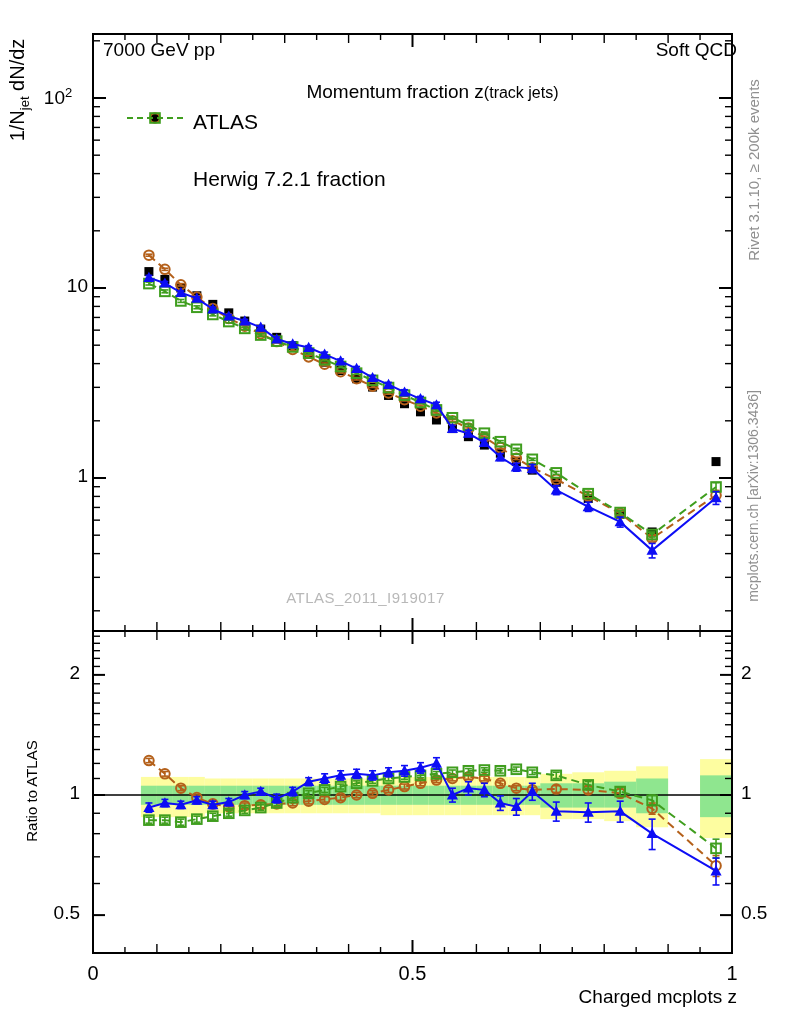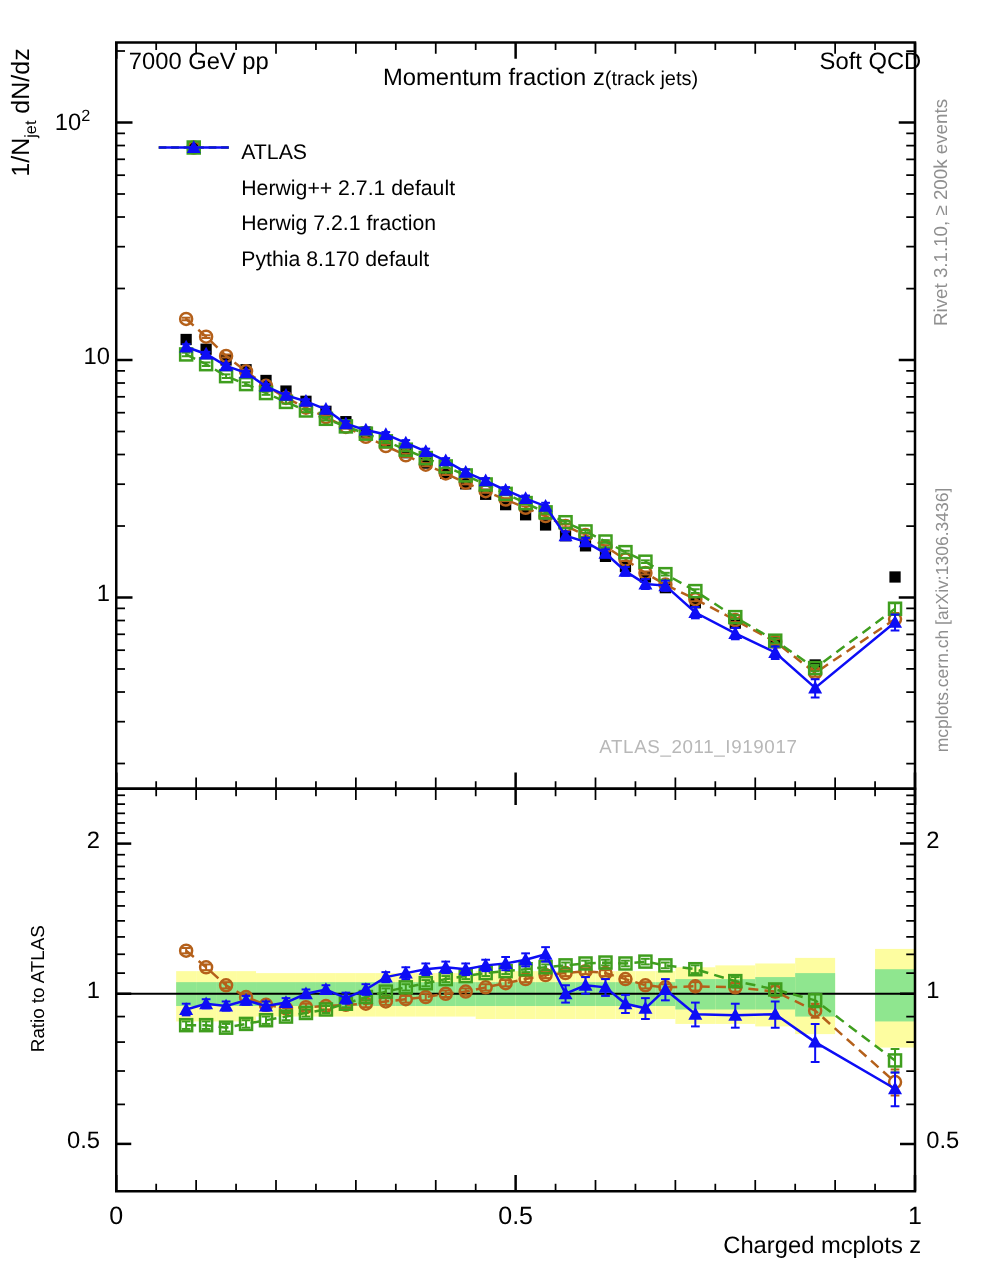--- a/index.html
+++ b/index.html
@@ -3,35 +3,35 @@
 <meta charset="utf-8">
 <style>
   html,body{margin:0;padding:0;background:#fff;}
   .fig{position:relative;width:786px;height:1024px;background:#fff;overflow:hidden;
        font-family:"Liberation Sans",sans-serif;color:#000;}
   .fig svg{position:absolute;left:0;top:0;}
   .abs{position:absolute;white-space:nowrap;}
   .hdr{font-size:19px;top:7px;margin-top:32px;}
   .hdr-left{left:103px;}
   .hdr-right{right:49px;text-align:right;}
-  .title{left:113px;width:639px;top:52px;text-align:center;font-size:19px;}
+  .title{left:113px;width:639px;top:81px;text-align:center;font-size:19px;}
   .title .paren{font-size:16px;}
   .vtext{transform:translate(-50%,-50%) rotate(-90deg);}
   .ylab-main{left:19px;top:90px;font-size:20px;}
   .ylab-main sub{font-size:13px;}
   .ylab-ratio{left:31px;top:791px;font-size:15px;}
   .xlab{right:49px;top:986px;font-size:19px;text-align:right;}
   .side{color:#8f8f8f;}
   .side-top{left:753px;top:170px;font-size:15px;}
   .side-bot{left:753px;top:496px;font-size:14px;}
-  .watermark{left:93px;width:545px;top:589px;text-align:right;font-size:15px;color:#b8b8b8;letter-spacing:0.5px;}
+  .watermark{left:93px;width:545px;top:589px;text-align:center;font-size:15px;color:#b8b8b8;letter-spacing:0.5px;}
   .legend{left:126px;top:108px;}
   .lrow{display:flex;align-items:center;height:28.5px;}
   .lsample{display:inline-block;width:58px;height:20px;}
-  .llabel{margin-left:9px;font-size:17px;}
+  .llabel{margin-left:9px;font-size:21px;}
   .ticklab{position:absolute;font-size:19px;}
   .ticklab sup{font-size:13px;}
   .xticklab{font-size:20px;}
 </style>
 </head>
 <body>
 
 <div class="fig">
   <svg id="plot" width="786" height="1024">
       <rect x="140.925" y="776.9161314641236" width="15.974999999999966" height="40.23528234795913" fill="#fdfda0"></rect>
@@ -1075,39 +1075,29 @@
         </span>
       <span class="llabel">ATLAS</span>
     </div>
     <div class="lrow">
       <span class="lsample" id="ls1">
           <svg width="58" height="20">
             <line x1="1" y1="10" x2="57" y2="10" stroke="#b4601a" stroke-width="2" stroke-dasharray="6,4"></line>
             <circle cx="29" cy="10" r="4.8" fill="none" stroke="#b4601a" stroke-width="2"></circle>
           </svg>
         </span>
-      <span class="llabel">Herwig++ 2.7.1 default</span>
     </div>
     <div class="lrow">
       <span class="lsample" id="ls2">
           <svg width="58" height="20">
             <line x1="1" y1="10" x2="57" y2="10" stroke="#3f9e1e" stroke-width="2" stroke-dasharray="6,4"></line>
             <rect x="24.2" y="5.2" width="9.6" height="9.6" fill="none" stroke="#3f9e1e" stroke-width="2"></rect>
           </svg>
         </span>
       <span class="llabel">Herwig 7.2.1 fraction</span>
-    </div>
-    <div class="lrow">
-      <span class="lsample" id="ls3">
-          <svg width="58" height="20">
-            <line x1="1" y1="10" x2="57" y2="10" stroke="#0d0df5" stroke-width="2"></line>
-            <path d="M 29 4.2 L 34.6 14.4 L 23.4 14.4 Z" fill="#0d0df5"></path>
-          </svg>
-        </span>
-      <span class="llabel">Pythia 8.170 default</span>
     </div>
   </div>
 
   <div id="ticklabels">
       <div class="ticklab" style="left: 28px; width: 60px; top: 465px; text-align: right;">1</div>
       <div class="ticklab" style="left: 28px; width: 60px; top: 275px; text-align: right;">10</div>
       <div class="ticklab" style="left: 28px; width: 60px; top: 85px; text-align: center;">10<sup>2</sup></div>
       <div class="ticklab" style="left: 20px; width: 60px; top: 902.111px; text-align: right;">0.5</div>
       <div class="ticklab" style="left: 741px; width: 60px; top: 902.111px; text-align: left;">0.5</div>
       <div class="ticklab" style="left: 20px; width: 60px; top: 782px; text-align: right;">1</div>

